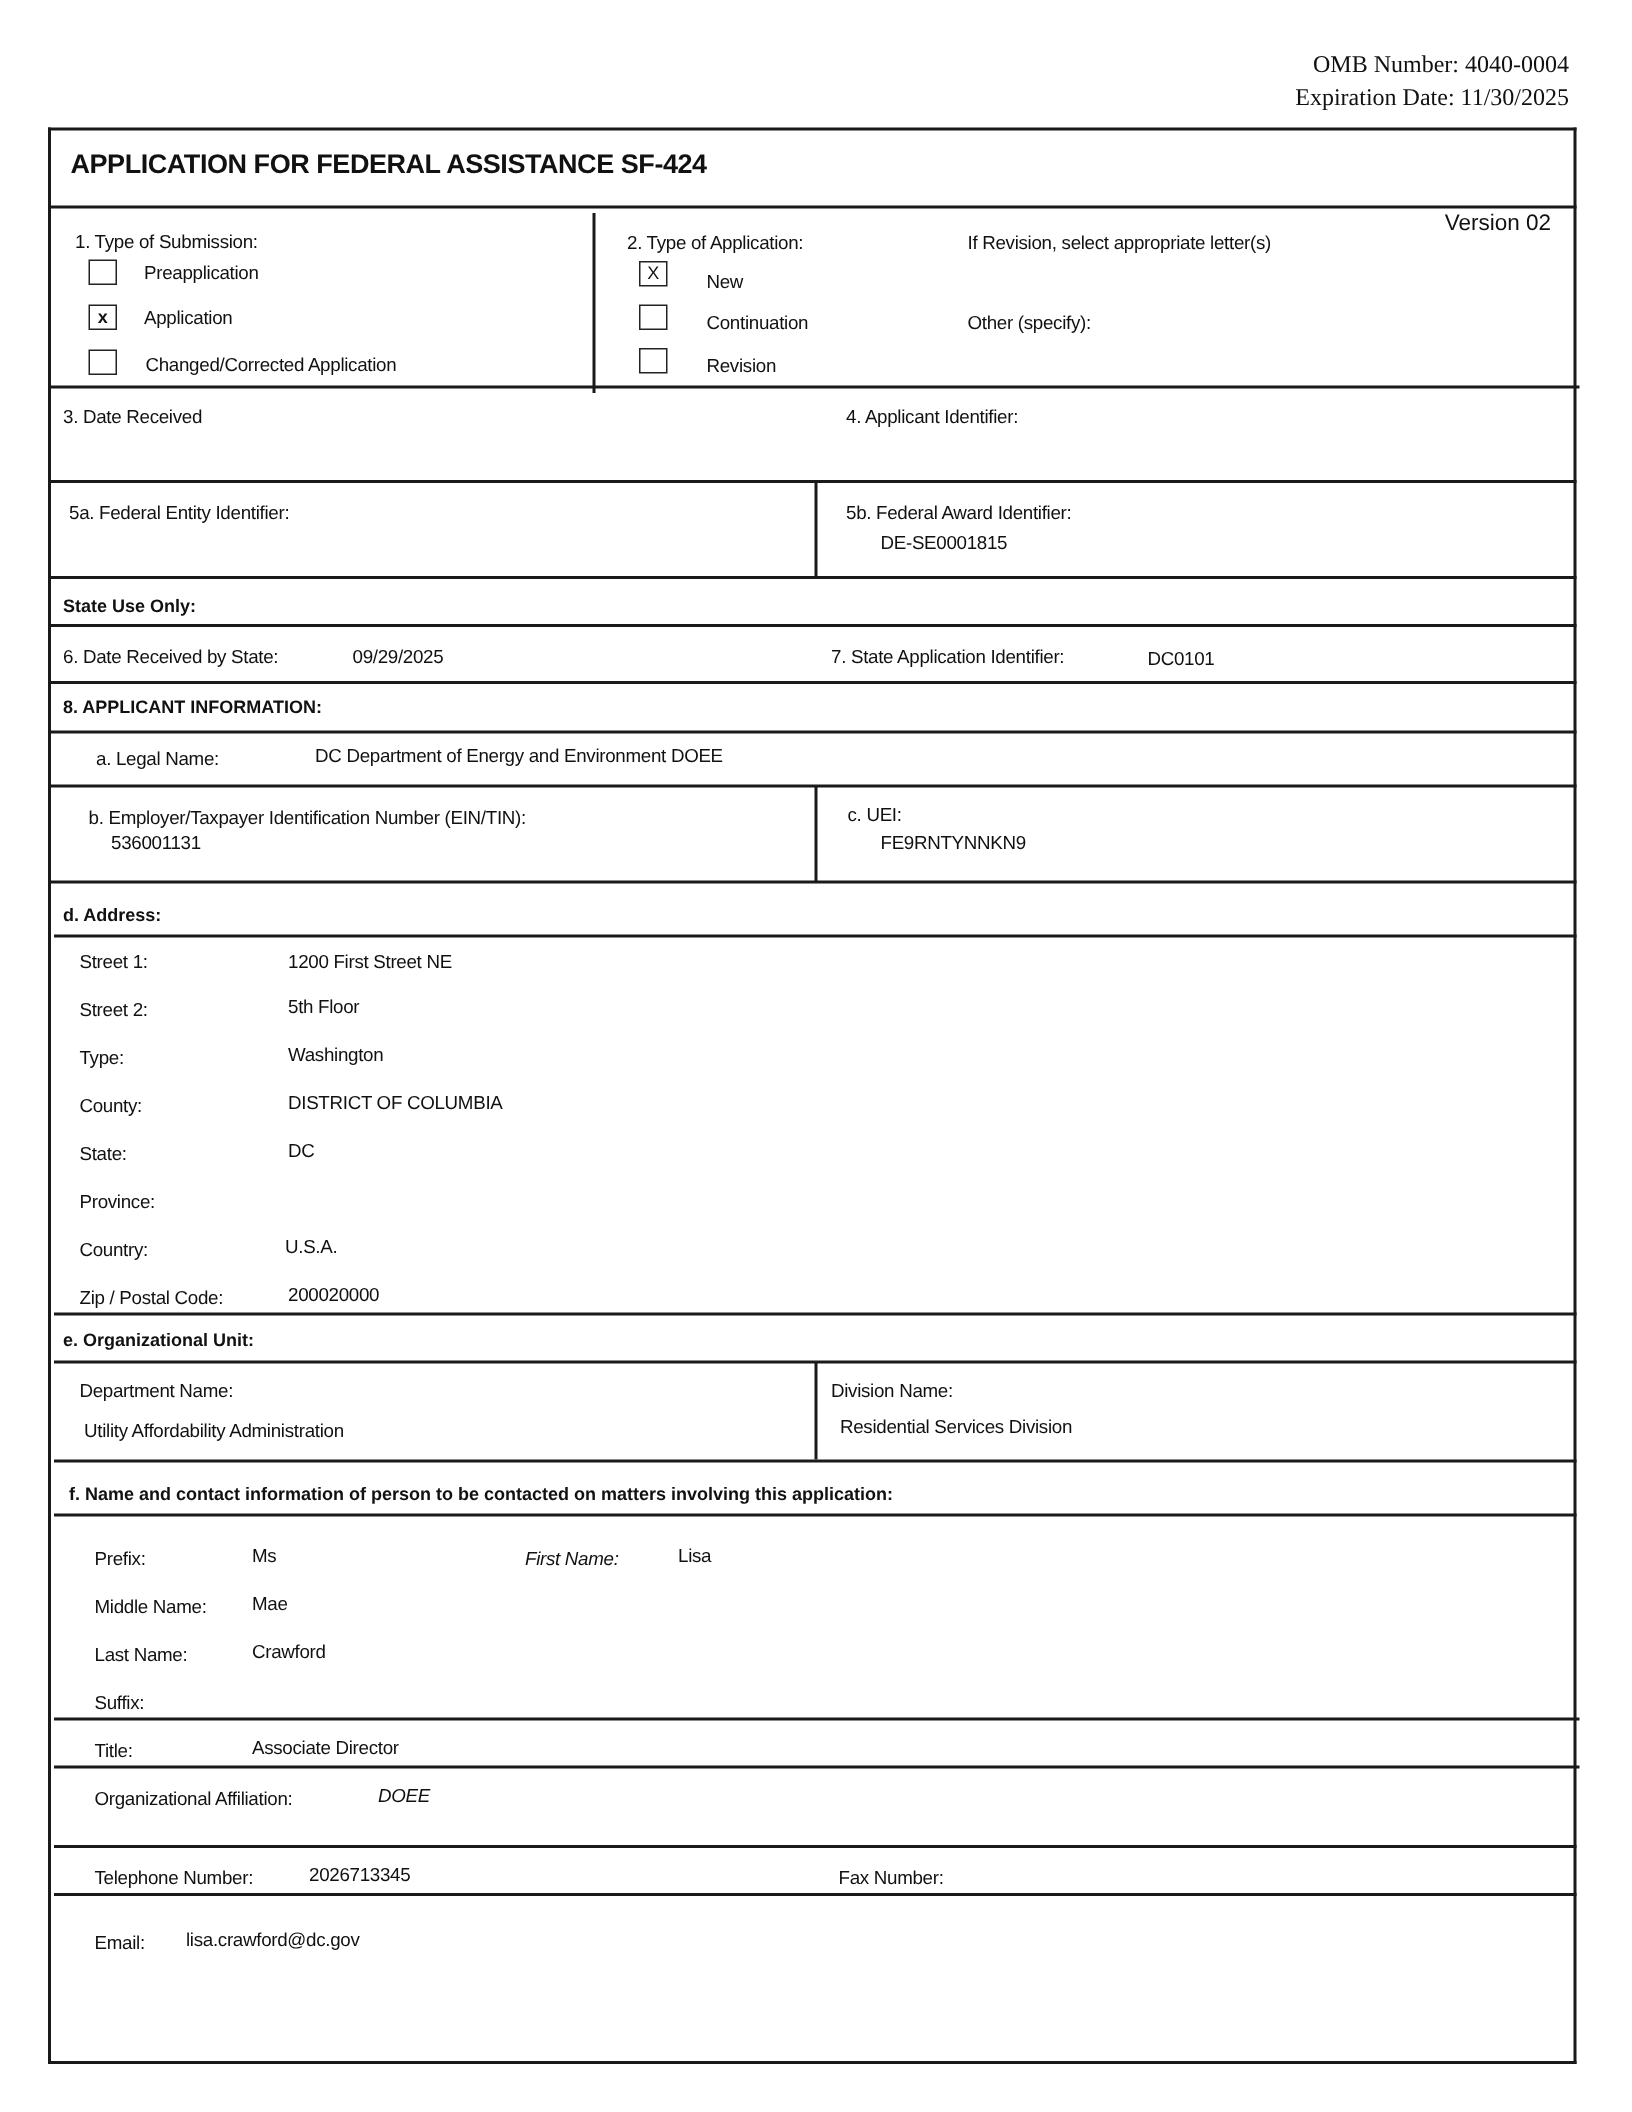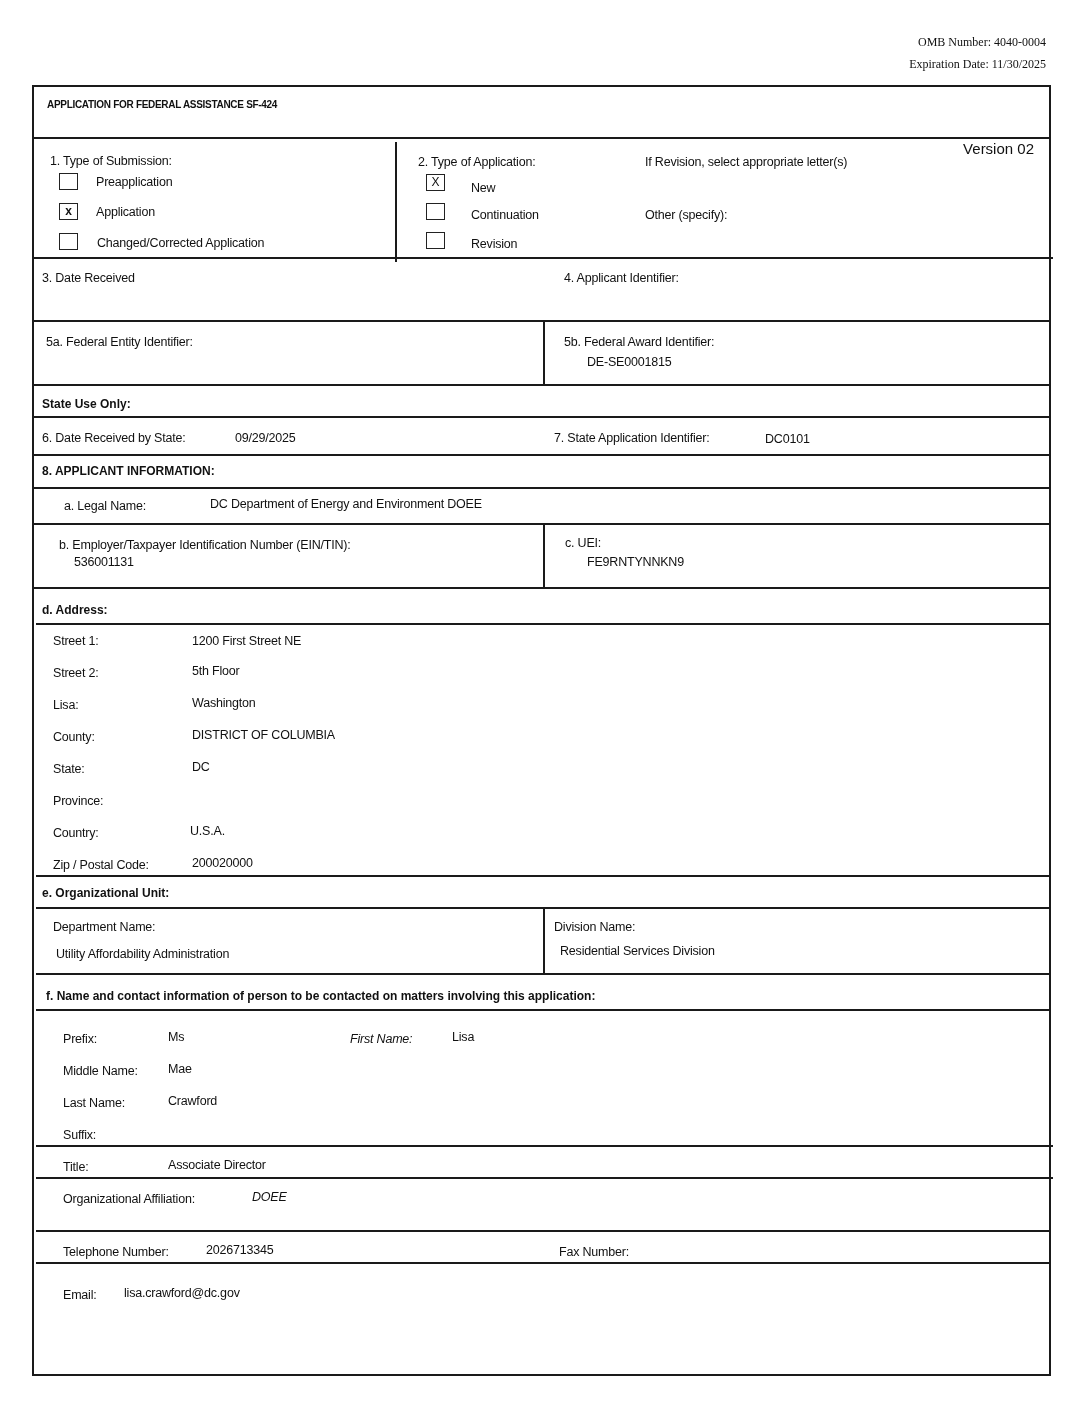--- a/index.html
+++ b/index.html
@@ -1,21 +1,21 @@
 <!DOCTYPE html>
 <html><head>
 <meta charset="utf-8">
 <style>
   html, body { margin:0; padding:0; background:#fff; }
   body { width:1088px; height:1408px; position:relative; font-family:"Liberation Sans", sans-serif; color:#111; overflow:hidden; }
   .abs { position:absolute; white-space:nowrap; }
-  .serif { font-family:"Liberation Serif", serif; font-size:12px; }
+  .serif { font-family:"Liberation Serif", serif; font-size:16px; }
   .t { font-size:12.5px; letter-spacing:-0.2px; }
   .b { font-weight:bold; font-size:12px; }
-  .title { font-weight:bold; font-size:10px; letter-spacing:-0.3px; }
+  .title { font-weight:bold; font-size:18px; letter-spacing:-0.3px; }
   .ver { font-size:15px; }
   .hl { position:absolute; height:2px; background:#1a1a1a; }
   .vl { position:absolute; width:2px; background:#1a1a1a; }
   .cb { position:absolute; width:19px; height:17px; border:1.5px solid #222; box-sizing:border-box; font-size:12px; text-align:center; line-height:14px; }
 </style>
 </head>
 <body>
 
 <div class="abs serif" style="right:42px; top:35px;">OMB Number: 4040-0004</div>
 <div class="abs serif" style="right:42px; top:57px;">Expiration Date: 11/30/2025</div>
@@ -84,21 +84,21 @@
 <div class="abs t" style="left:587px; top:555px;">FE9RNTYNNKN9</div>
 <div class="hl" style="left:32px; top:587px; width:1019px;"></div>
 
 <div class="abs b" style="left:42px; top:603px;">d. Address:</div>
 <div class="hl" style="left:36px; top:623px; width:1015px;"></div>
 
 <div class="abs t" style="left:53px; top:634px;">Street 1:</div>
 <div class="abs t" style="left:192px; top:634px;">1200 First Street NE</div>
 <div class="abs t" style="left:53px; top:666px;">Street 2:</div>
 <div class="abs t" style="left:192px; top:664px;">5th Floor</div>
-<div class="abs t" style="left:53px; top:698px;">Lisa:</div>
+<div class="abs t" style="left:53px; top:698px;">Type:</div>
 <div class="abs t" style="left:192px; top:696px;">Washington</div>
 <div class="abs t" style="left:53px; top:730px;">County:</div>
 <div class="abs t" style="left:192px; top:728px;">DISTRICT OF COLUMBIA</div>
 <div class="abs t" style="left:53px; top:762px;">State:</div>
 <div class="abs t" style="left:192px; top:760px;">DC</div>
 <div class="abs t" style="left:53px; top:794px;">Province:</div>
 <div class="abs t" style="left:192px; top:794px;"></div>
 <div class="abs t" style="left:53px; top:826px;">Country:</div>
 <div class="abs t" style="left:190px; top:824px;">U.S.A.</div>
 <div class="abs t" style="left:53px; top:858px;">Zip / Postal Code:</div>

